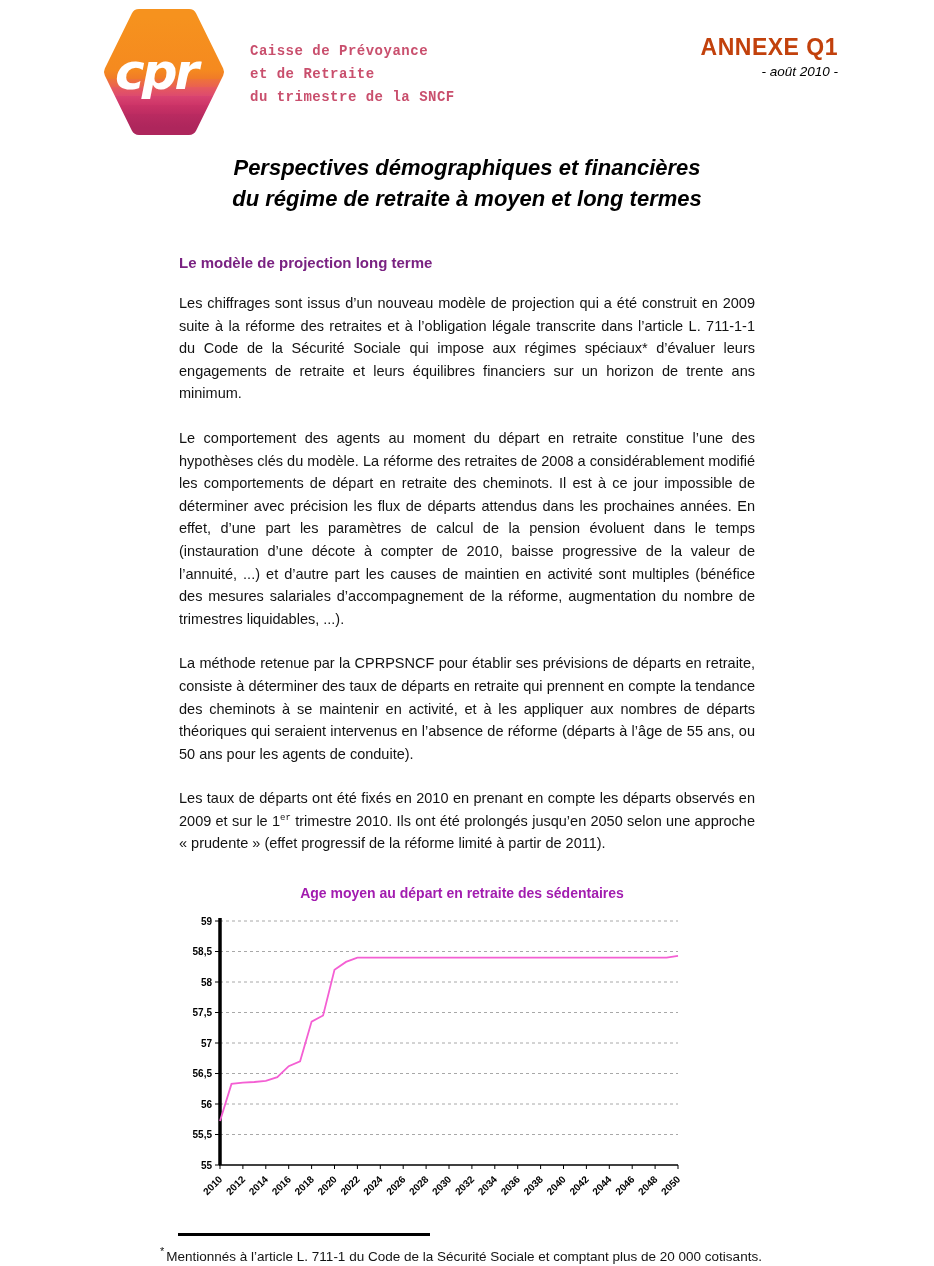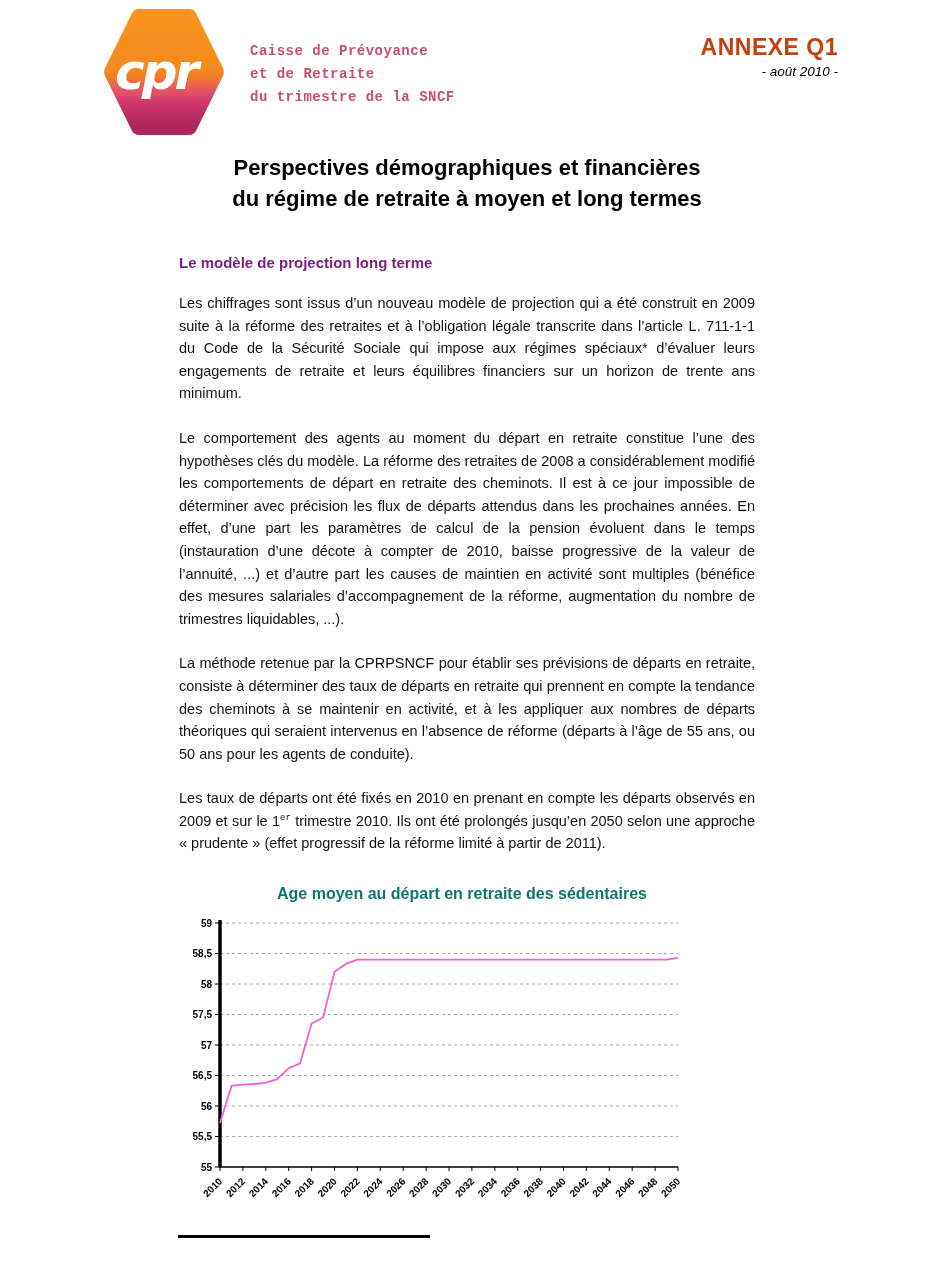--- a/index.html
+++ b/index.html
@@ -16,37 +16,37 @@
     font-family:Liberation Mono, monospace;
     font-weight:bold; font-size:14px; line-height:23px;
     color:#C94F6D; letter-spacing:0.5px; white-space:nowrap;
   }
   .annexe { margin-left:auto; text-align:right; padding-top:26px; }
   .annexe-title { font-size:23px; font-weight:bold; color:#c2410c; letter-spacing:0.5px; }
   .annexe-date  { font-size:13.5px; font-weight:normal; font-style:italic; margin-top:3px; color:#000; }
   
   .doc-title {
     margin:16px 0 0; text-align:center;
-    font-size:22px; font-weight:bold; line-height:31px; color:#000;
+    font-size:22px; font-weight:bold; line-height:31px; color:#000;font-style:italic;
   }
   
   .content { margin:0 89px; }
   .section-heading {
     margin:40px 0 21px; font-size:15px; font-weight:bold; color:#7A2282;
   }
   .body-par {
     margin:0 0 22px; font-size:14.5px; line-height:22.6px;
     text-align:justify; color:#121212;
   }
   .body-par sup { font-size:9px; line-height:0;font-family:Liberation Mono, monospace; }
   
   .chart-block { margin:30px 0 0 88px; width:516px; }
   .chart-title {
     text-align:center; padding-left:52px; margin:0 0 10px;
-    font-size:16px; font-weight:bold; color:#0f766e;
+    font-size:14px; font-weight:bold; color:#a21caf;
   }
   .chart-svg { display:block; }
   
   .footnote { margin:22px 0 0 70px; }
   .footnote-rule { width:252px; border-top:3px solid #000; margin:0 0 9px 18px; }
   .footnote-text { margin:0; font-size:13.5px; color:#121212; }
   .footnote-marker { vertical-align:super; font-size:11px; margin-right:2px; }
 </style>
 </head>
 <body>
@@ -182,15 +182,18 @@
         <line x1="477.09999999999997" y1="254" x2="477.09999999999997" y2="258" stroke="#000000" stroke-width="1"></line>
         <text x="480.09999999999997" y="269" text-anchor="end" fill="#000" font-size="10" font-weight="bold" font-family="Liberation Sans, sans-serif" transform="rotate(-45 480.09999999999997 269)">2048</text>
         <line x1="500" y1="254" x2="500" y2="258" stroke="#000000" stroke-width="1"></line>
         <text x="503" y="269" text-anchor="end" fill="#000" font-size="10" font-weight="bold" font-family="Liberation Sans, sans-serif" transform="rotate(-45 503 269)">2050</text>
         <polyline points="42.0,210.1 53.5,172.9 64.9,171.6 76.3,171.0 87.8,169.8 99.3,166.2 110.7,155.2 122.1,150.3 133.6,110.6 145.1,104.5 156.5,58.8 168.0,50.9 179.4,46.6 190.8,46.6 202.3,46.6 213.8,46.6 225.2,46.6 236.7,46.6 248.1,46.6 259.5,46.6 271.0,46.6 282.5,46.6 293.9,46.6 305.3,46.6 316.8,46.6 328.3,46.6 339.7,46.6 351.2,46.6 362.6,46.6 374.1,46.6 385.5,46.6 396.9,46.6 408.4,46.6 419.8,46.6 431.3,46.6 442.8,46.6 454.2,46.6 465.7,46.6 477.1,46.6 488.6,46.6 500.0,44.8" fill="none" stroke="#F45FD3" stroke-width="1.8"></polyline>
       </svg>
   </figure>
 
   <footer class="footnote">
     <div class="footnote-rule"></div>
+    <p class="footnote-text">
+      <span class="footnote-marker">*</span><span>Mentionnés à l’article L. 711-1 du Code de la Sécurité Sociale et comptant plus de 20 000 cotisants.</span>
+    </p>
   </footer>
 
 </div>
 
 </body></html>

